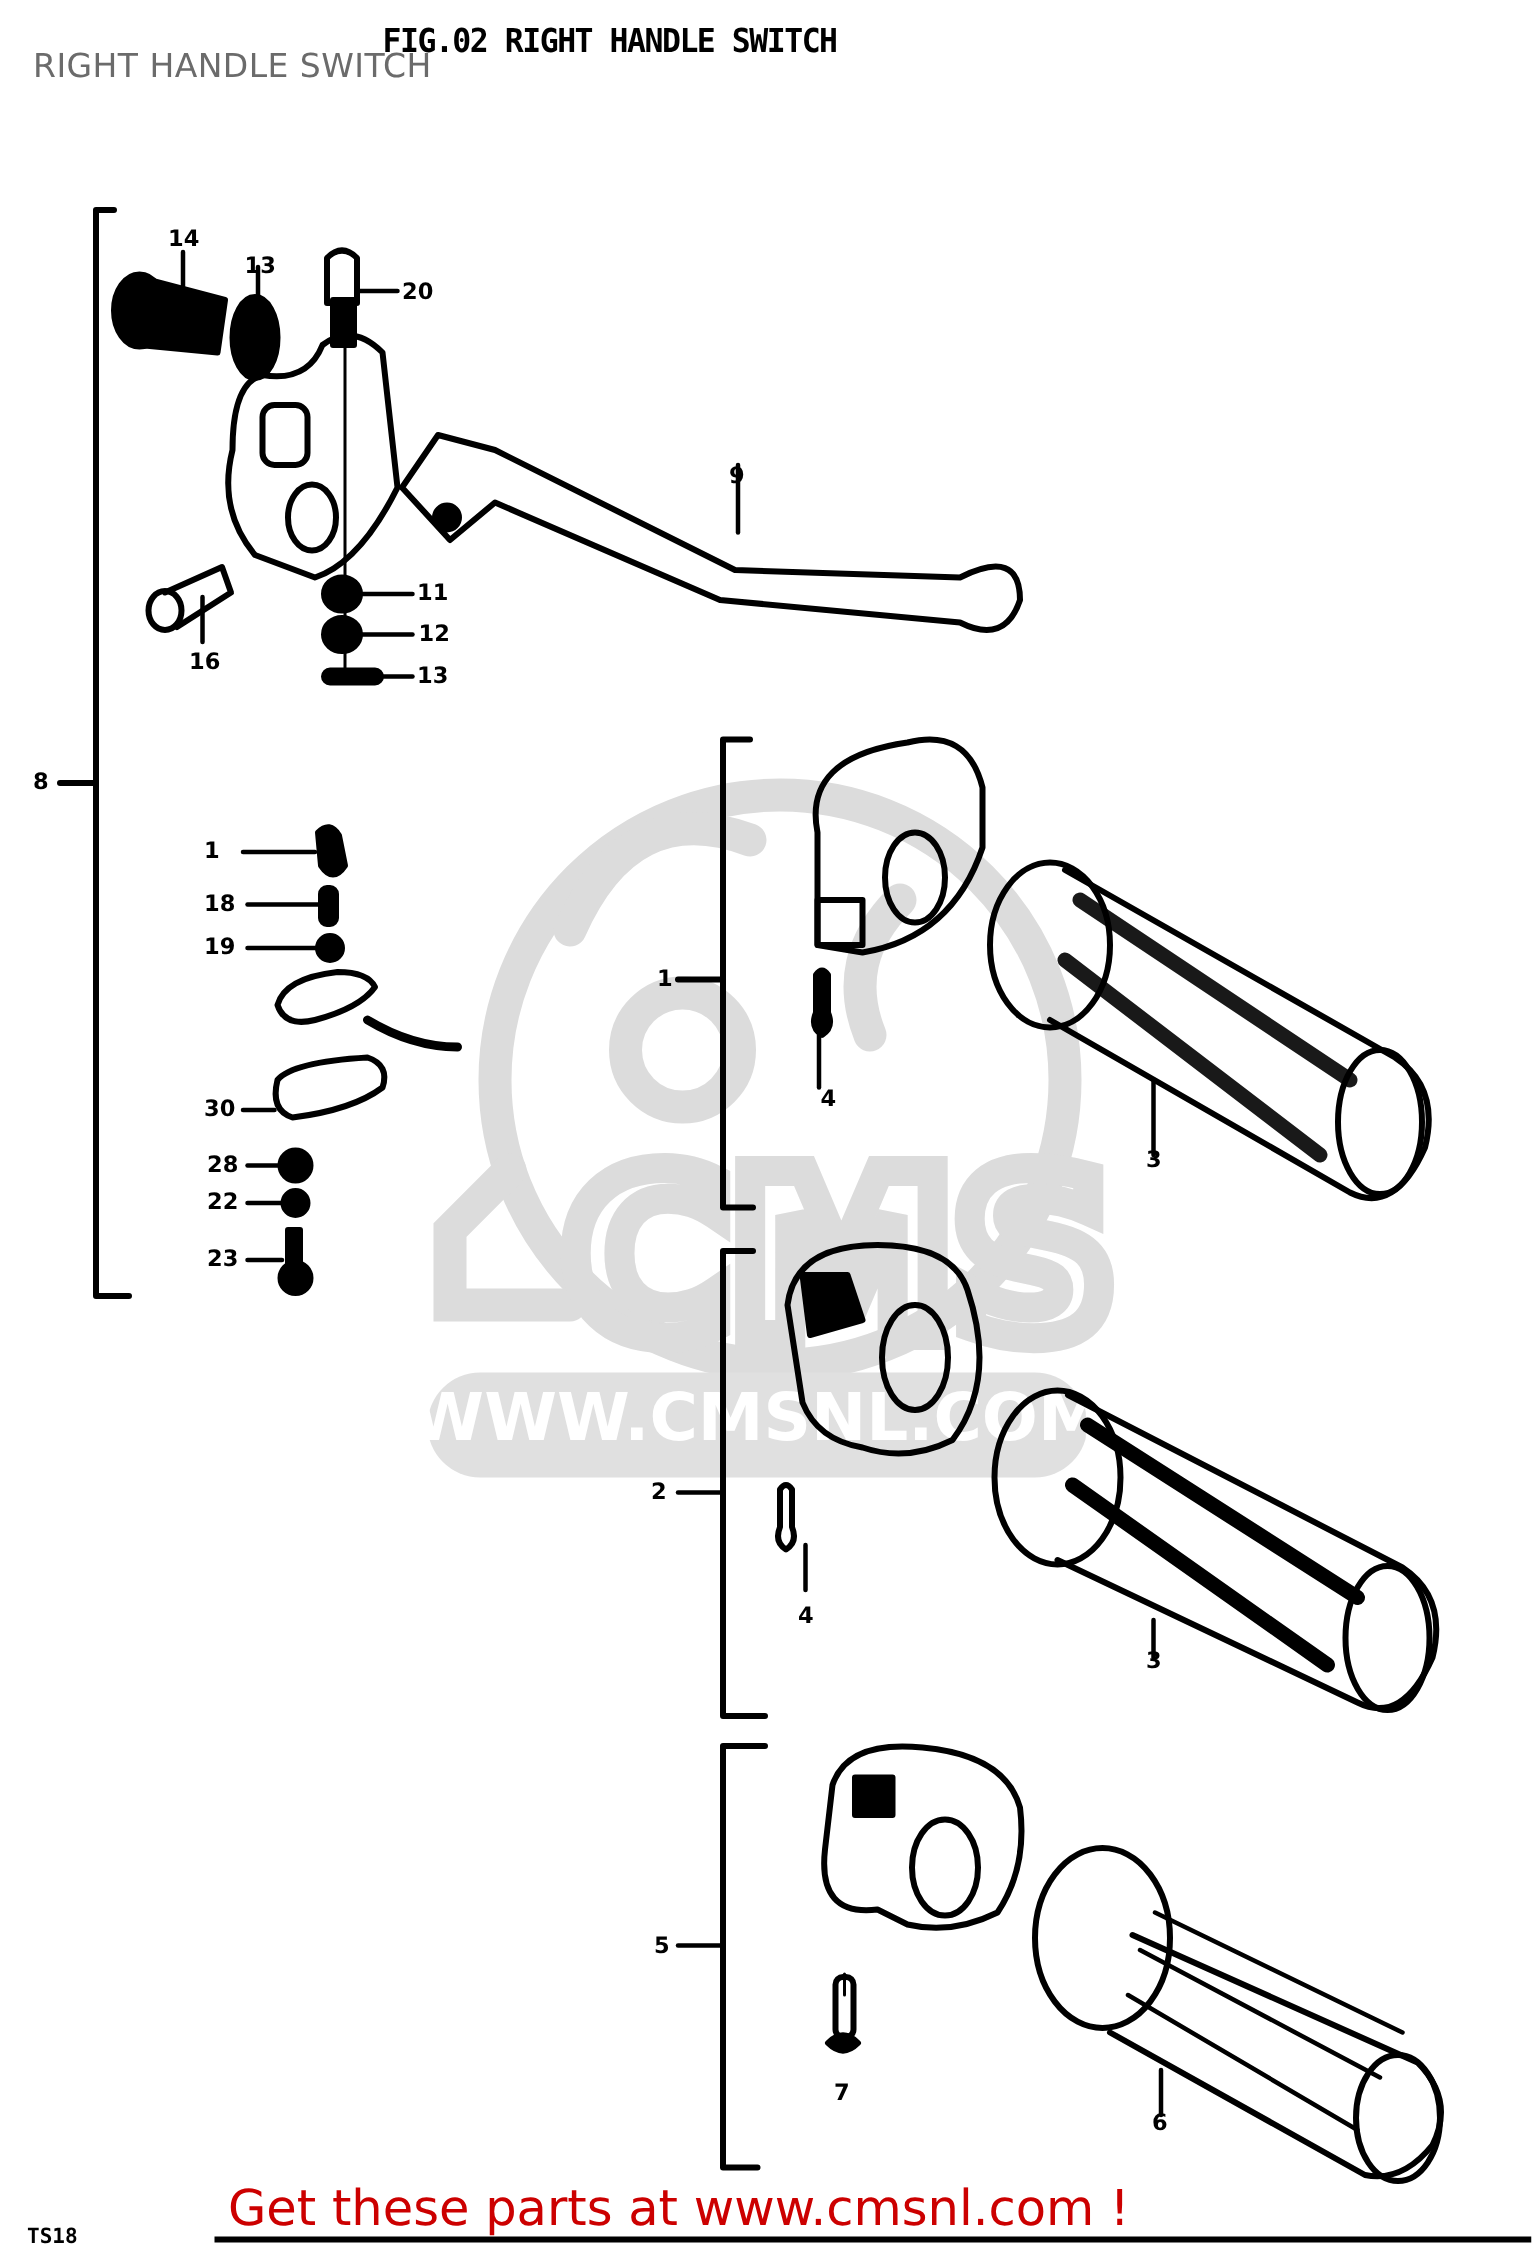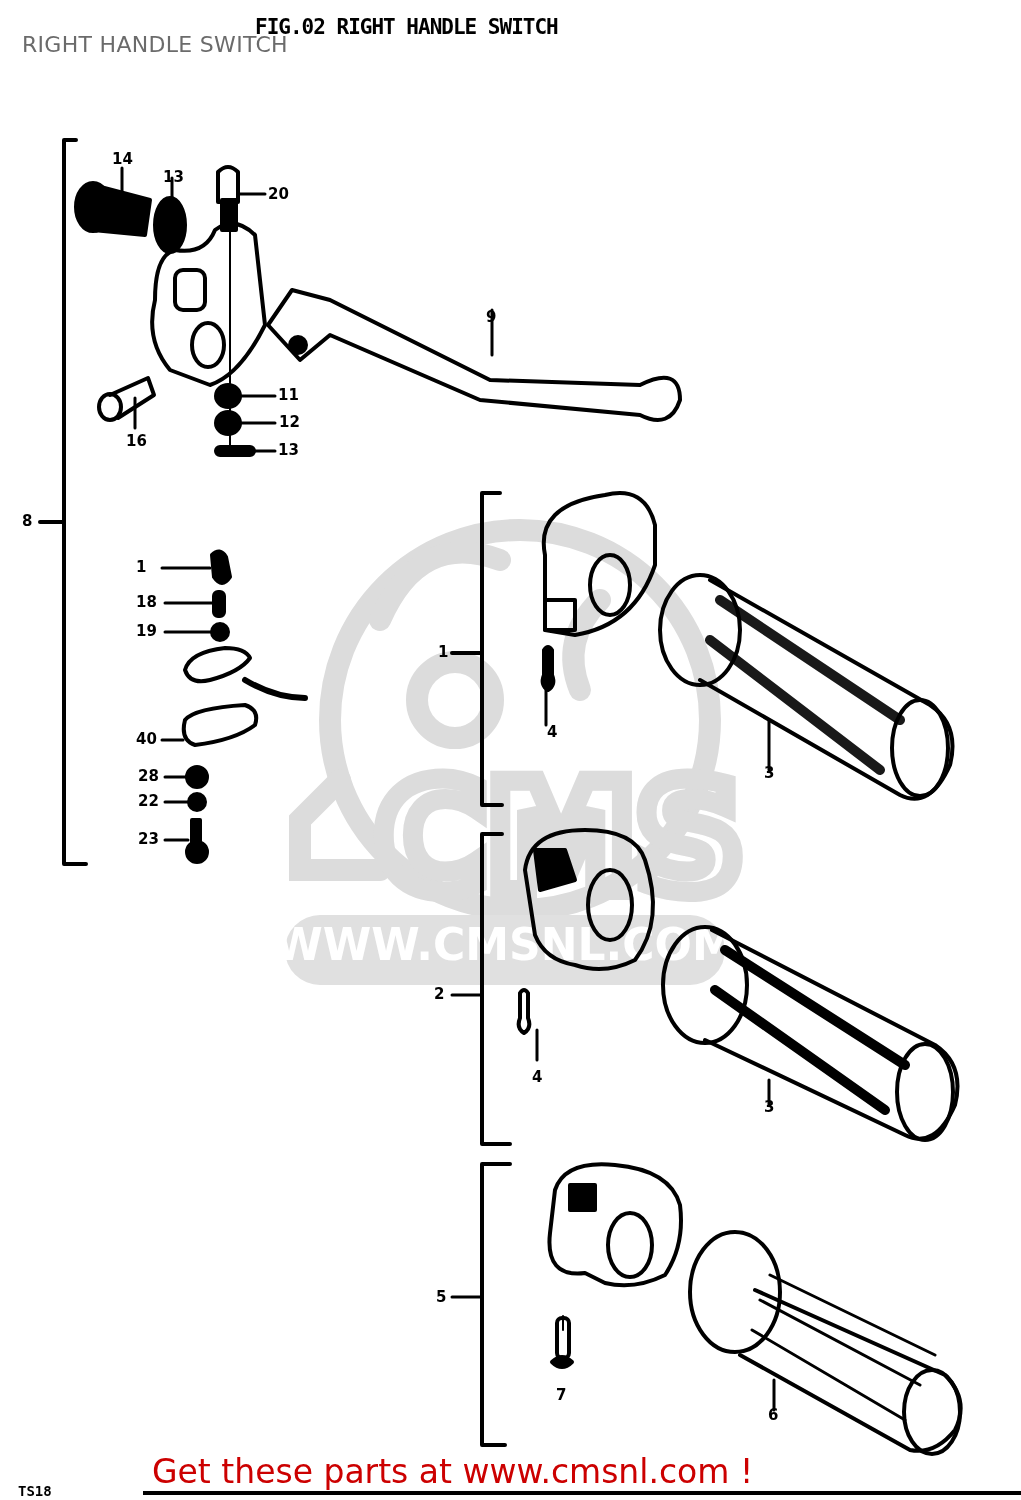--- a/index.html
+++ b/index.html
@@ -139,21 +139,21 @@
 <div class="callout" style="left:268px;top:187px">20</div>
 <div class="callout" style="left:486px;top:310px">9</div>
 <div class="callout" style="left:278px;top:388px">11</div>
 <div class="callout" style="left:279px;top:415px">12</div>
 <div class="callout" style="left:278px;top:443px">13</div>
 <div class="callout" style="left:126px;top:434px">16</div>
 <div class="callout" style="left:22px;top:514px">8</div>
 <div class="callout" style="left:136px;top:560px">1</div>
 <div class="callout" style="left:136px;top:595px">18</div>
 <div class="callout" style="left:136px;top:624px">19</div>
-<div class="callout" style="left:136px;top:732px">40</div>
+<div class="callout" style="left:136px;top:732px">30</div>
 <div class="callout" style="left:138px;top:769px">28</div>
 <div class="callout" style="left:138px;top:794px">22</div>
 <div class="callout" style="left:138px;top:832px">23</div>
 <div class="callout" style="left:438px;top:645px">1</div>
 <div class="callout" style="left:547px;top:725px">4</div>
 <div class="callout" style="left:764px;top:766px">3</div>
 <div class="callout" style="left:434px;top:987px">2</div>
 <div class="callout" style="left:532px;top:1070px">4</div>
 <div class="callout" style="left:764px;top:1100px">3</div>
 <div class="callout" style="left:436px;top:1290px">5</div>

